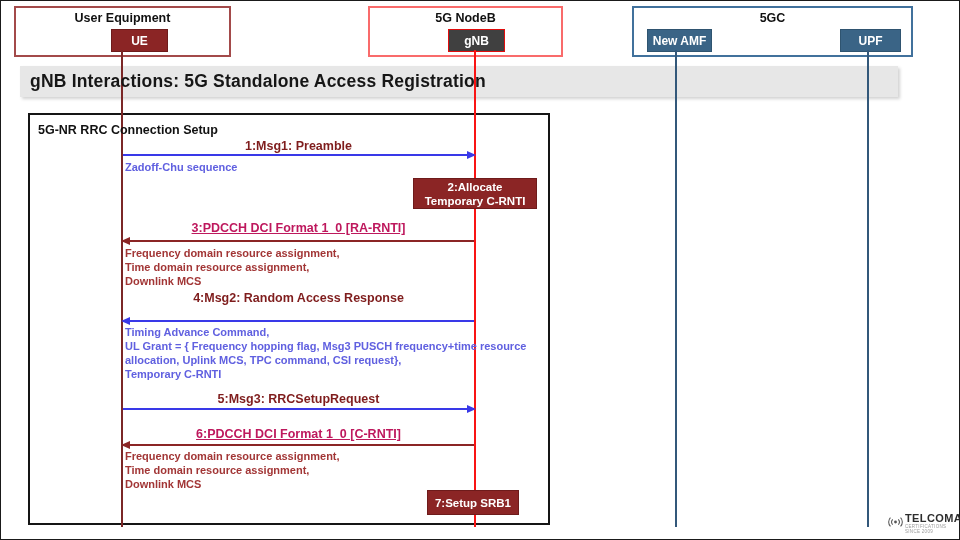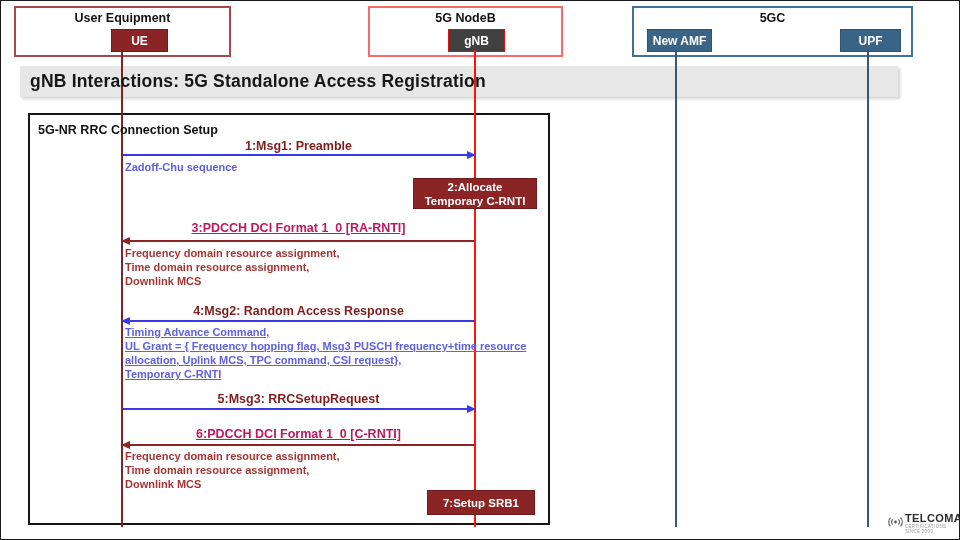--- a/index.html
+++ b/index.html
@@ -77,21 +77,21 @@
     white-space:pre-line; line-height:14px; z-index:4;
   }
   .note-blue { color:#6060e0; }
   .note-dred { color:#a23636; }
   .action-box {
     position:absolute; background:#8b2525; border:1.5px solid #6e1b1b; color:#fff;
     font-size:11.5px; font-weight:700; text-align:center; line-height:14px;
     display:flex; align-items:center; justify-content:center; white-space:pre-line; z-index:4;
   }
   .action-2 { left:413px; top:178px; width:124px; height:31px; }
-  .action-7 { left:427px; top:490px; width:108px;  height:25px; }
+  .action-7 { left:427px; top:490px; width:92px;  height:25px; }
   
   .logo { position:absolute; left:888px; top:513px; display:flex; align-items:center; gap:2px; z-index:5; }
   .logo-text { display:flex; flex-direction:column; line-height:1; }
   .logo-name { font-size:11px; font-weight:700; color:#2d2d2d; letter-spacing:0.4px; }
   .logo-tagline { font-size:4.5px; color:#9a9a9a; letter-spacing:0.3px; margin-top:1px; }
 </style>
 </head>
 <body>
 
 <div class="canvas">
@@ -127,23 +127,23 @@
 
   <div class="action-box action-2">2:Allocate
 Temporary C-RNTI</div>
 
   <div class="msg-label dred-label" style="top:221px;">3:PDCCH DCI Format 1_0 [RA-RNTI]</div>
   <div class="arrow arrow-dred arrow-left" style="top:240px;"></div>
   <div class="note note-dred" style="top:246px;">Frequency domain resource assignment,
 Time domain resource assignment,
 Downlink MCS</div>
 
-  <div class="msg-label red-label" style="top:304px;">4:Msg2: Random Access Response</div>
+  <div class="msg-label red-label" style="top:291px;">4:Msg2: Random Access Response</div>
   <div class="arrow arrow-blue arrow-left" style="top:320px;"></div>
-  <div class="note note-blue" style="top:325px;text-decoration:underline;">Timing Advance Command,
+  <div class="note note-blue" style="top:325px;">Timing Advance Command,
 UL Grant = { Frequency hopping flag, Msg3 PUSCH frequency+time resource
 allocation, Uplink MCS, TPC command, CSI request},
 Temporary C-RNTI</div>
 
   <div class="msg-label red-label" style="top:392px;">5:Msg3: RRCSetupRequest</div>
   <div class="arrow arrow-blue arrow-right" style="top:408px;"></div>
 
   <div class="msg-label dred-label" style="top:427px;">6:PDCCH DCI Format 1_0 [C-RNTI]</div>
   <div class="arrow arrow-dred arrow-left" style="top:444px;"></div>
   <div class="note note-dred" style="top:449px;">Frequency domain resource assignment,

